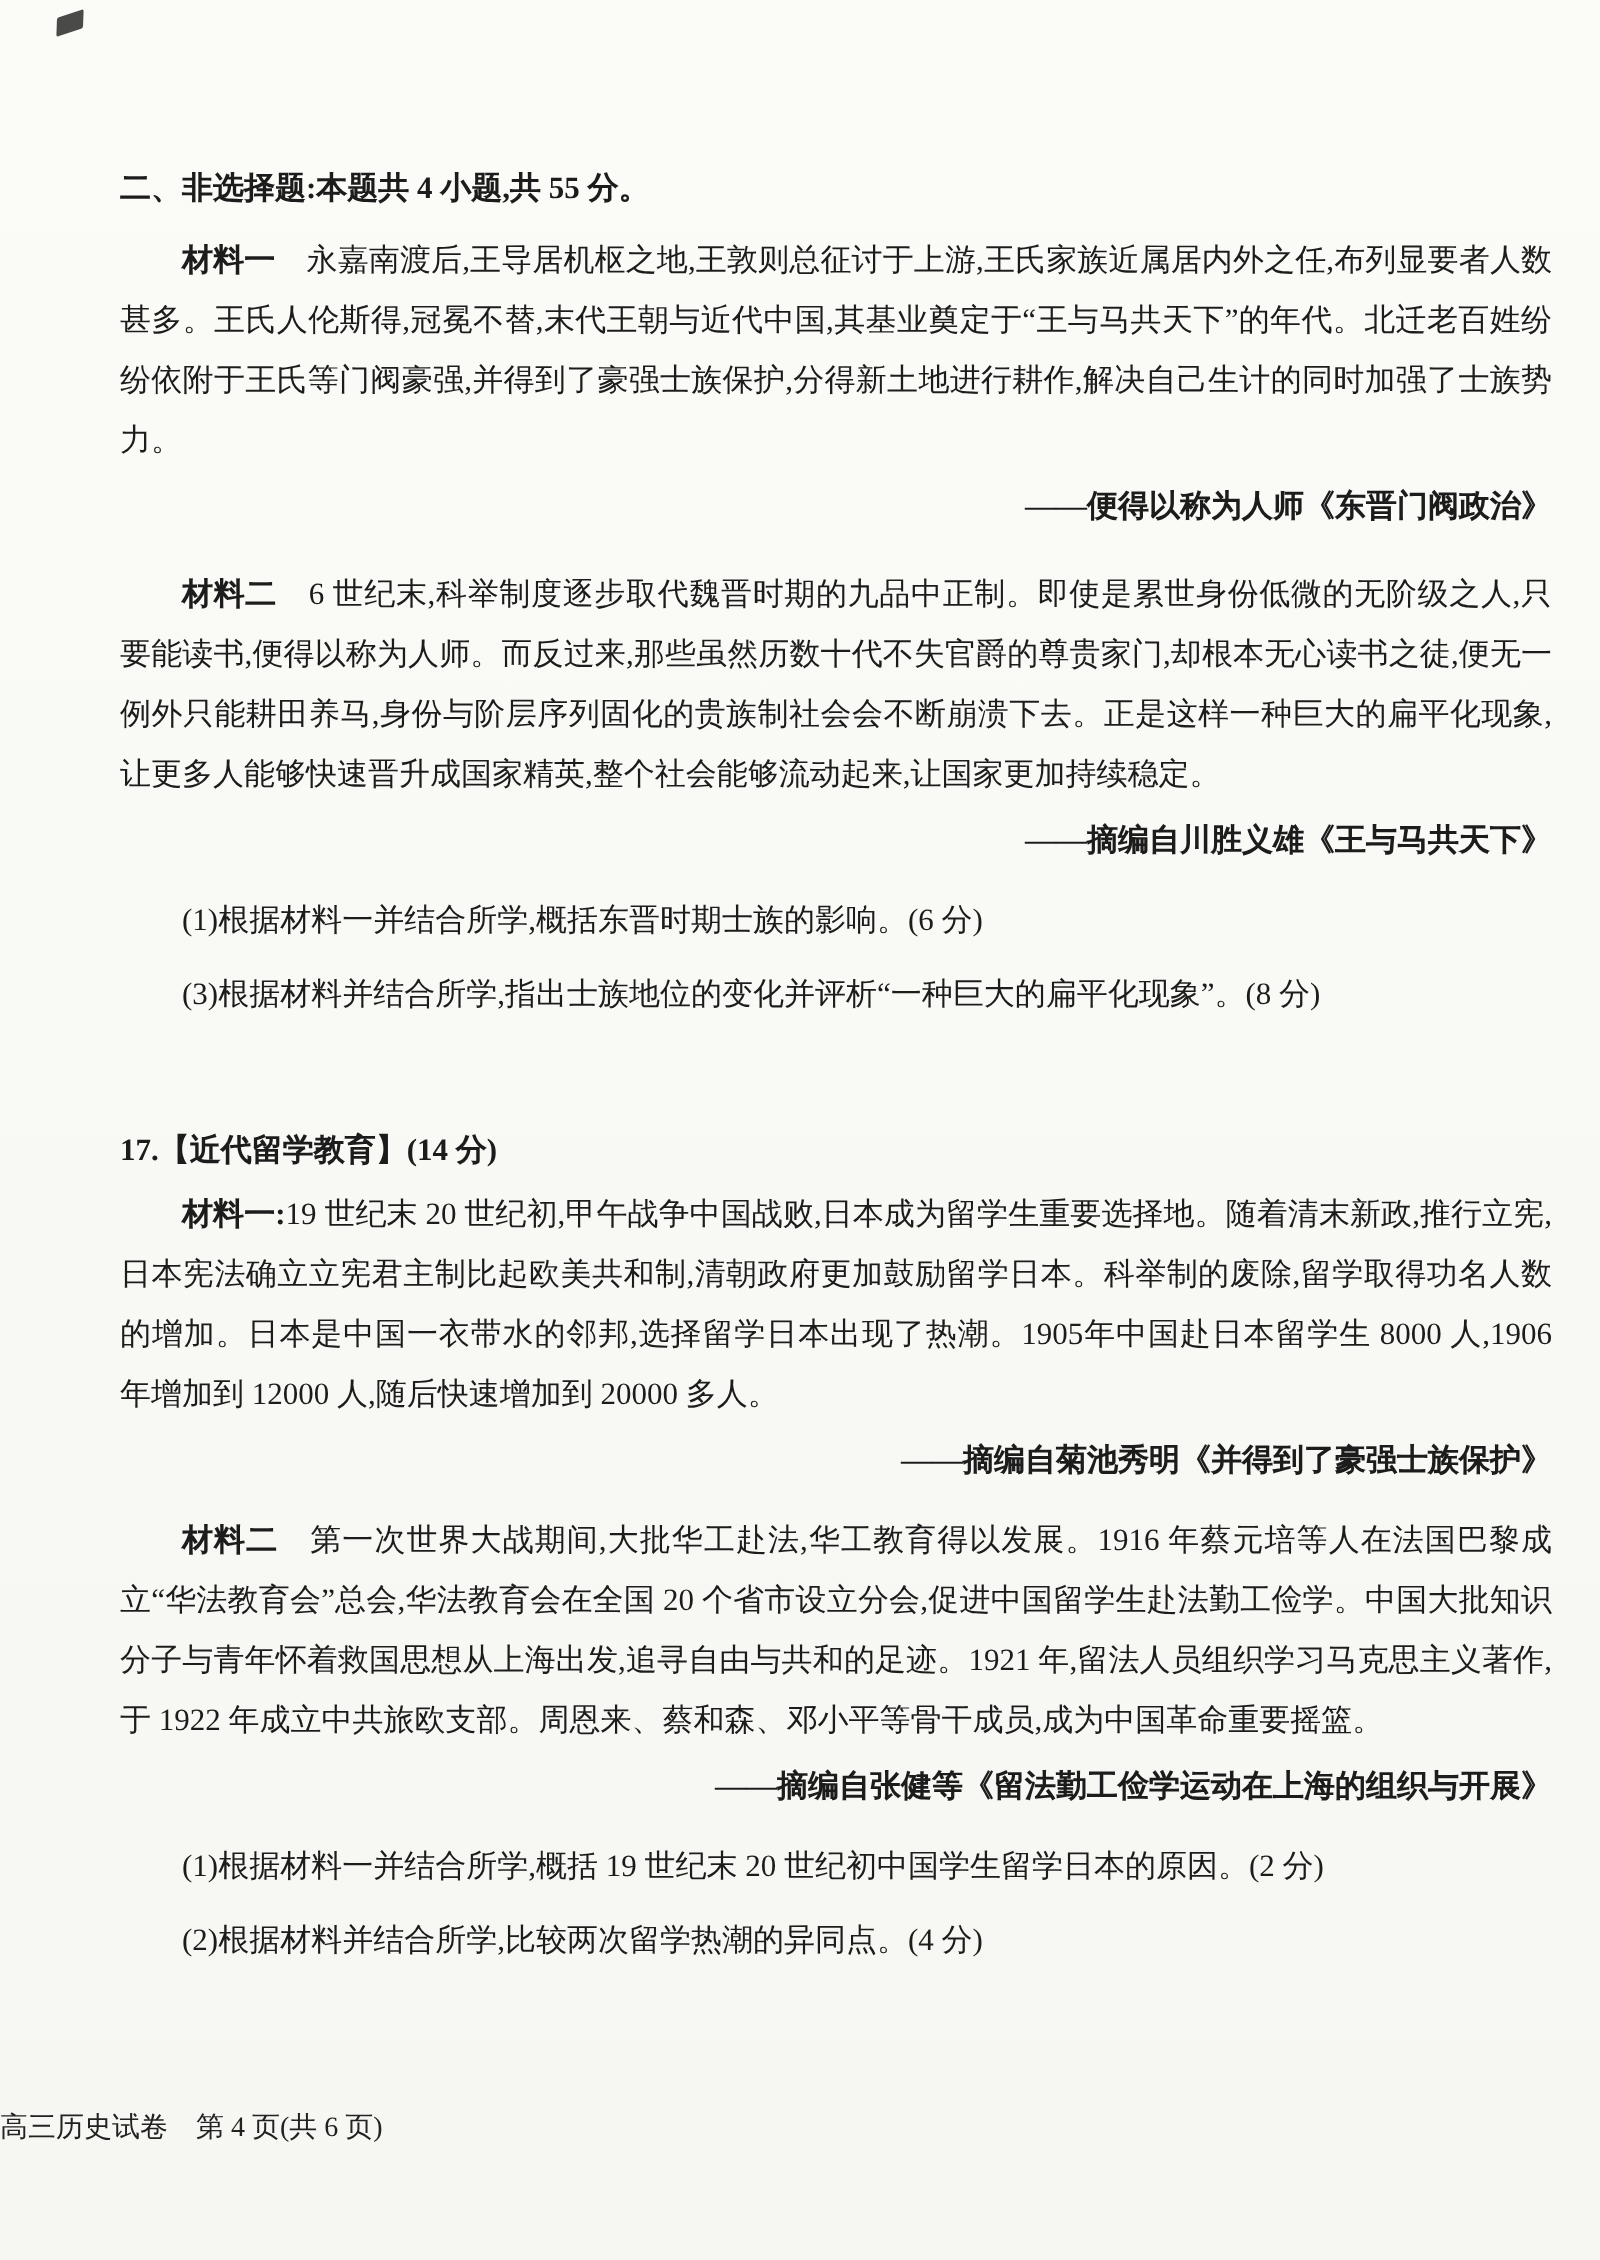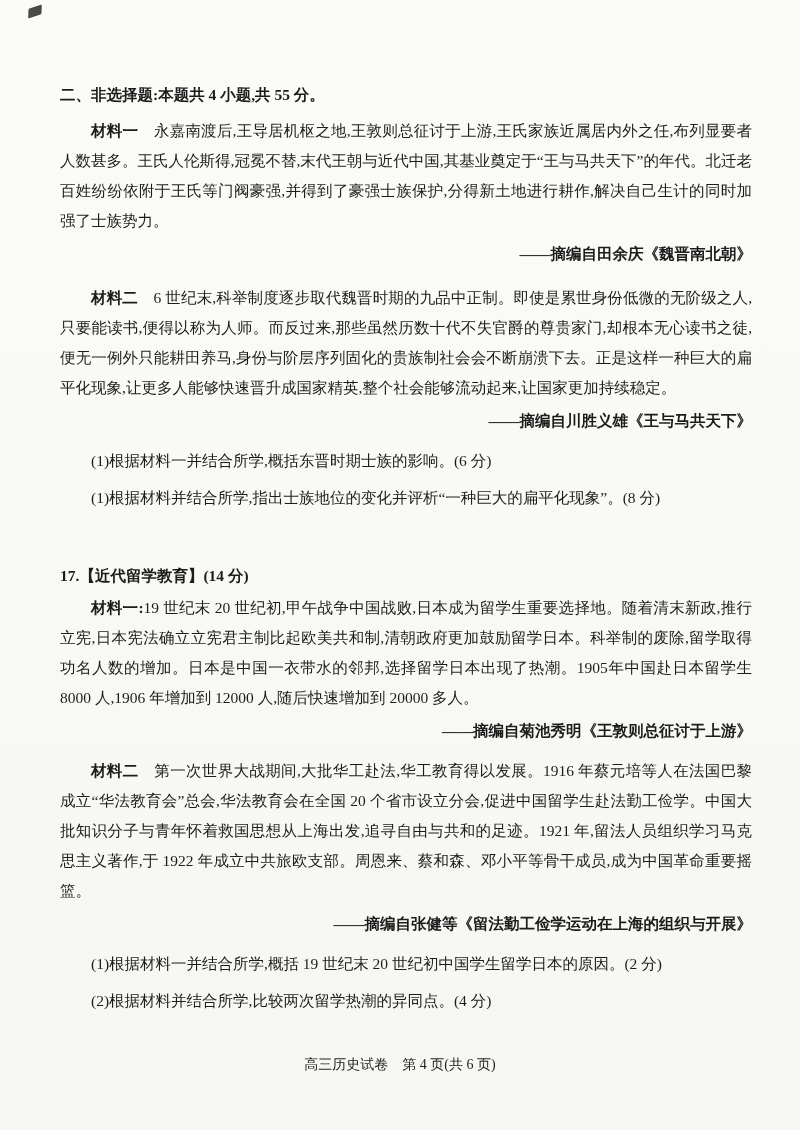--- a/index.html
+++ b/index.html
@@ -2,21 +2,21 @@
 <html><head>
 <meta charset="utf-8">
 <style>
   html,body{margin:0;padding:0;background:#d9d9d9;}
   .page{
     position:relative;
     width:800px;height:1130px;
     margin:0 auto;
     background:linear-gradient(180deg,#fbfbf8 0%,#f8f8f4 60%,#f6f6f2 100%);
     box-sizing:border-box;
-    padding:80px 48px 0 60px;
+    padding:80px 24px 0 60px;
     font-family:"Liberation Serif","DejaVu Serif",serif;
     color:#1c1c1c;
     font-size:15.5px;
     line-height:30px;
     overflow:hidden;
   }
   .scan-mark{
     position:absolute;top:7px;left:28px;
     width:14px;height:9px;background:#2a2a2a;
     transform:rotate(-18deg) skewX(-20deg);
@@ -26,54 +26,54 @@
   .q-title{margin:2px 0 2px 0;font-weight:bold;}
   .material{margin:0;text-indent:2em;text-align:justify;}
   .material-label{font-weight:bold;}
   .source{margin:3px 0 10px 0;text-align:right;font-weight:bold;}
   .subq{margin:7px 0 7px 0;text-indent:2em;}
   .question{margin:0;}
   .question + .question{margin-top:48px;}
   .q16-gap{margin-top:14px;}
   .page-footer{
     position:absolute;left:0;bottom:50px;width:100%;
-    text-align:center;font-size:14px;color:#222;
+    font-size:14px;color:#222;
   }
 </style>
 </head>
 <body>
 
 <div class="page">
   <div class="scan-mark"></div>
 
   <p class="section-header">二、非选择题:本题共 4 小题,共 55 分。</p>
 
   <div class="question">
 
     <p class="material">
       <span class="material-label">材料一　</span><span>永嘉南渡后,王导居机枢之地,王敦则总征讨于上游,王氏家族近属居内外之任,布列显要者人数甚多。王氏人伦斯得,冠冕不替,末代王朝与近代中国,其基业奠定于“王与马共天下”的年代。北迁老百姓纷纷依附于王氏等门阀豪强,并得到了豪强士族保护,分得新土地进行耕作,解决自己生计的同时加强了士族势力。</span>
     </p>
-    <p class="source">——摘编自田余庆《魏晋南北朝》</p>
+    <p class="source">——便得以称为人师《东晋门阀政治》</p>
 
     <p class="material q16-gap">
       <span class="material-label">材料二　</span><span>6 世纪末,科举制度逐步取代魏晋时期的九品中正制。即使是累世身份低微的无阶级之人,只要能读书,便得以称为人师。而反过来,那些虽然历数十代不失官爵的尊贵家门,却根本无心读书之徒,便无一例外只能耕田养马,身份与阶层序列固化的贵族制社会会不断崩溃下去。正是这样一种巨大的扁平化现象,让更多人能够快速晋升成国家精英,整个社会能够流动起来,让国家更加持续稳定。</span>
     </p>
     <p class="source">——摘编自川胜义雄《王与马共天下》</p>
 
     <p class="subq">(1)根据材料一并结合所学,概括东晋时期士族的影响。(6 分)</p>
-    <p class="subq">(1)根据材料并结合所学,指出士族地位的变化并评析“一种巨大的扁平化现象”。(8 分)</p>
+    <p class="subq">(3)根据材料并结合所学,指出士族地位的变化并评析“一种巨大的扁平化现象”。(8 分)</p>
   </div>
 
   <div class="question">
     <p class="q-title">17.【近代留学教育】(14 分)</p>
 
     <p class="material">
       <span class="material-label">材料一:</span><span>19 世纪末 20 世纪初,甲午战争中国战败,日本成为留学生重要选择地。随着清末新政,推行立宪,日本宪法确立立宪君主制比起欧美共和制,清朝政府更加鼓励留学日本。科举制的废除,留学取得功名人数的增加。日本是中国一衣带水的邻邦,选择留学日本出现了热潮。1905年中国赴日本留学生 8000 人,1906 年增加到 12000 人,随后快速增加到 20000 多人。</span>
     </p>
-    <p class="source">——摘编自菊池秀明《王敦则总征讨于上游》</p>
+    <p class="source">——摘编自菊池秀明《并得到了豪强士族保护》</p>
 
     <p class="material">
       <span class="material-label">材料二　</span><span>第一次世界大战期间,大批华工赴法,华工教育得以发展。1916 年蔡元培等人在法国巴黎成立“华法教育会”总会,华法教育会在全国 20 个省市设立分会,促进中国留学生赴法勤工俭学。中国大批知识分子与青年怀着救国思想从上海出发,追寻自由与共和的足迹。1921 年,留法人员组织学习马克思主义著作,于 1922 年成立中共旅欧支部。周恩来、蔡和森、邓小平等骨干成员,成为中国革命重要摇篮。</span>
     </p>
     <p class="source">——摘编自张健等《留法勤工俭学运动在上海的组织与开展》</p>
 
     <p class="subq">(1)根据材料一并结合所学,概括 19 世纪末 20 世纪初中国学生留学日本的原因。(2 分)</p>
     <p class="subq">(2)根据材料并结合所学,比较两次留学热潮的异同点。(4 分)</p>
   </div>
 

